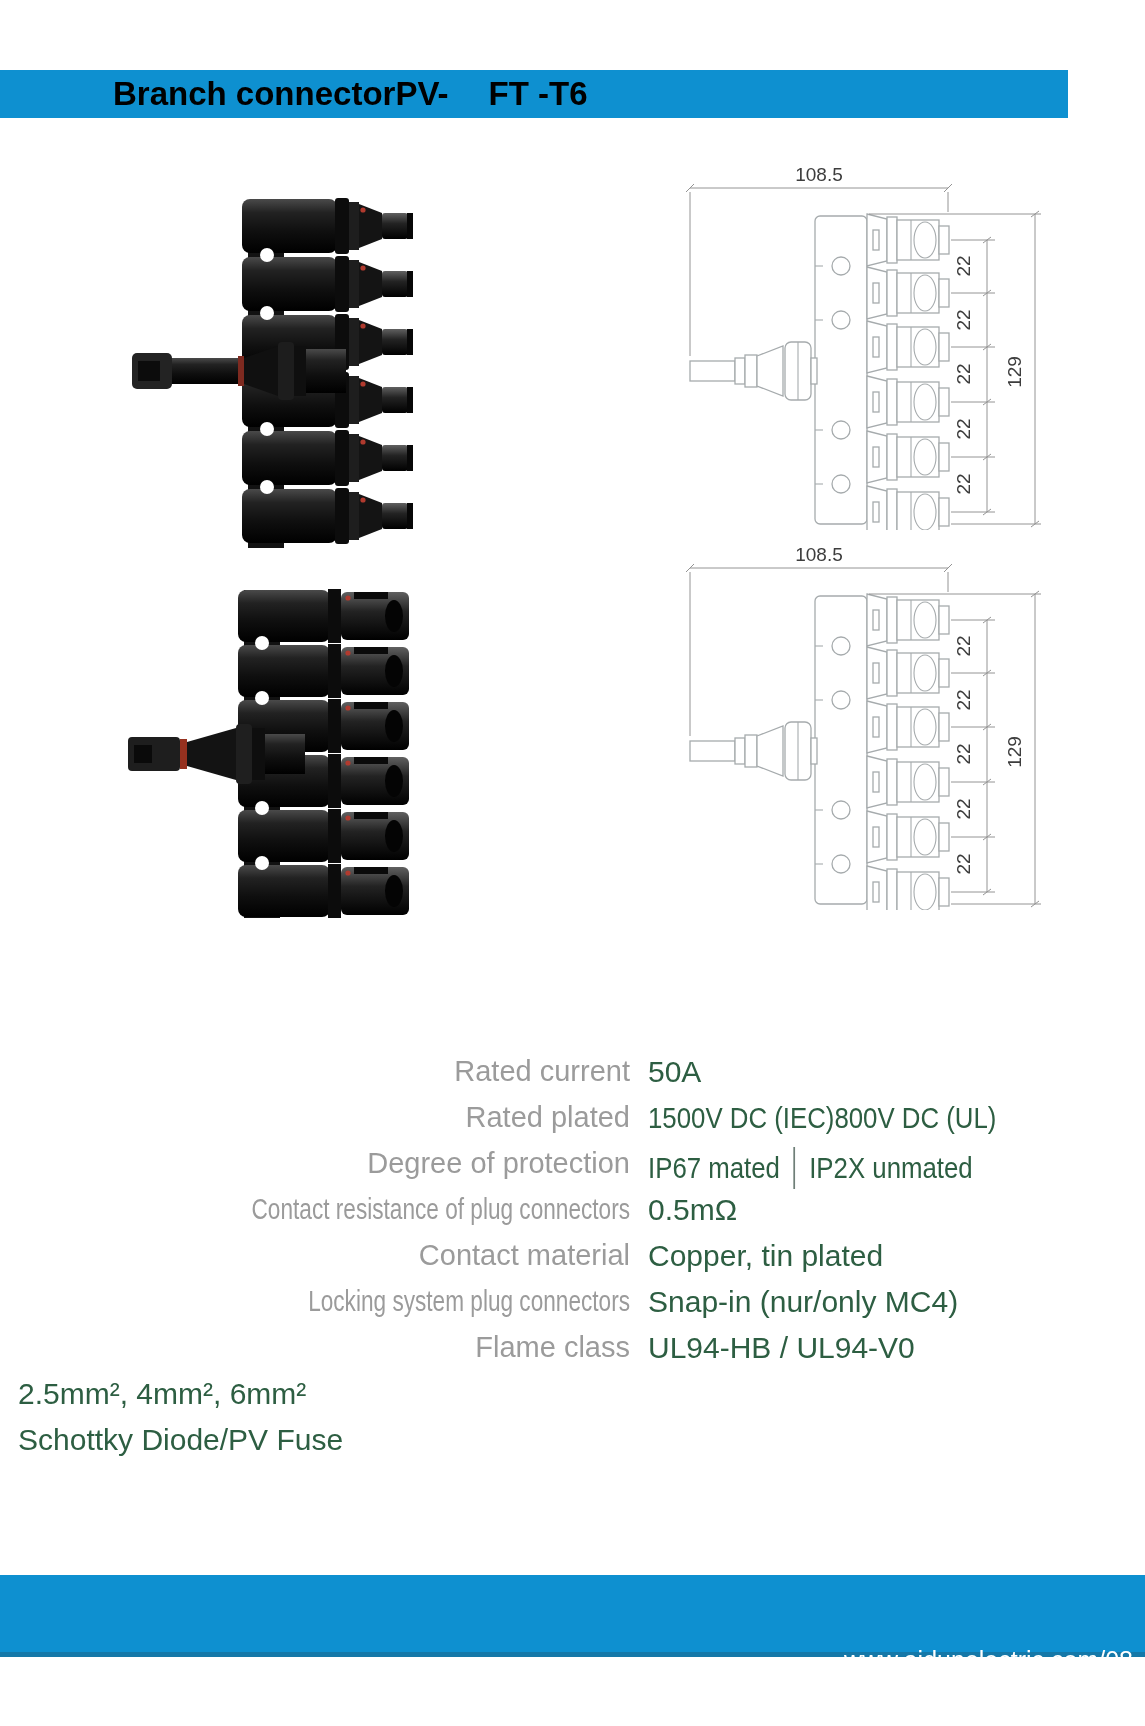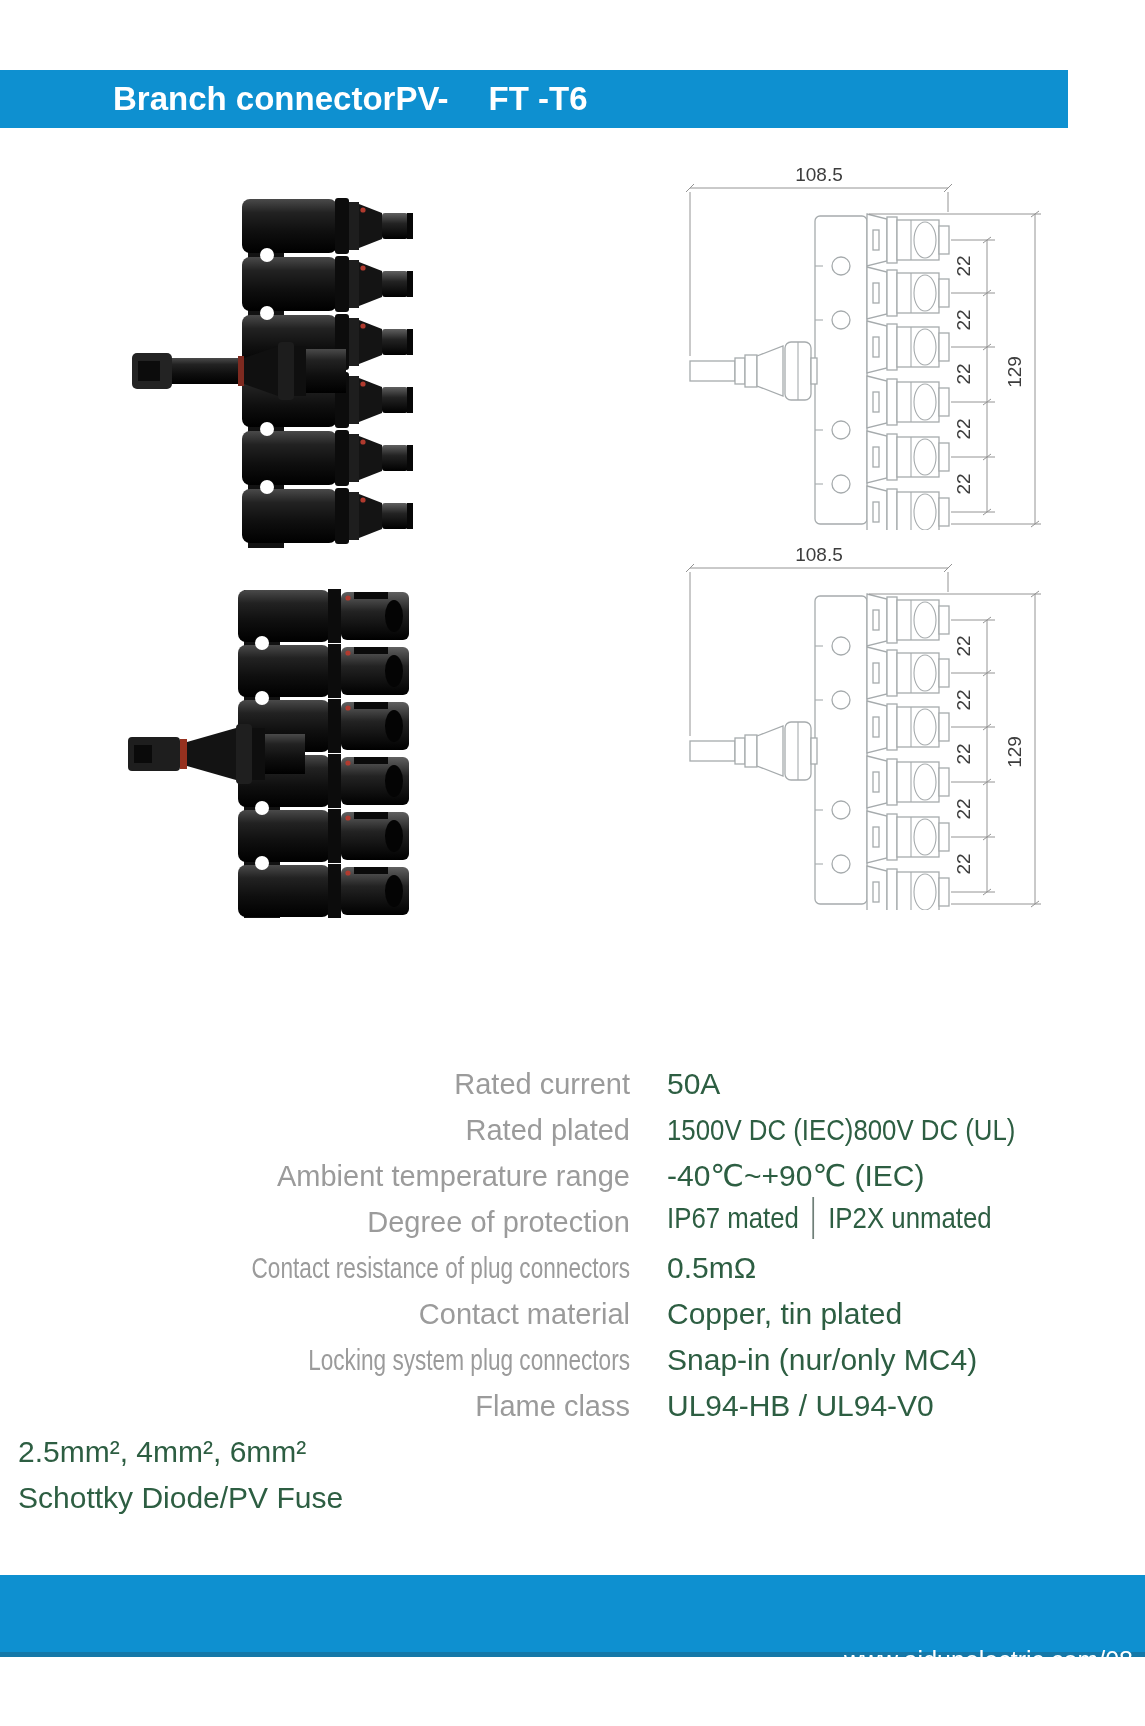--- a/index.html
+++ b/index.html
@@ -1,40 +1,40 @@
 <!DOCTYPE html>
 <html><head>
 <meta charset="utf-8">
 <style>
   html,body{margin:0;padding:0;background:#e8e8e8;}
   .page{position:relative;width:1145px;height:1726px;background:#ffffff;margin:0 auto;
         font-family:"Liberation Sans","DejaVu Sans",sans-serif;overflow:hidden;}
 
   
-  .header{position:absolute;left:0;top:70px;width:1068px;height:58px;background:#0e90d0;
-          display:flex;align-items:center;color:#ffffff;font-weight:bold;font-size:33px;white-space:nowrap;}
+  .header{position:absolute;left:0;top:70px;width:1068px;height:48px;background:#0e90d0;
+          display:flex;align-items:center;color:#000000;font-weight:bold;font-size:33px;white-space:nowrap;}
   .header .t1{margin-left:113px;}
   .header .t2{}
   .header .t3{margin-left:40px;}
 
   
   .photo1{position:absolute;left:130px;top:196px;width:285px;height:382px;}
   .photo2{position:absolute;left:128px;top:588px;width:287px;height:340px;}
   .drawing1{position:absolute;left:615px;top:150px;width:430px;height:380px;}
   .drawing2{position:absolute;left:615px;top:530px;width:430px;height:380px;}
   svg{display:block;}
   svg text{font-family:"Liberation Sans","DejaVu Sans",sans-serif;fill:#3d3d3d;}
   .part{fill:#ffffff;stroke:#a6abad;stroke-width:1.3;}
   .partline{stroke:#a6abad;stroke-width:1.1;fill:none;}
   .dim{stroke:#949494;stroke-width:1;fill:none;}
   .dimtext{font-size:19px;}
 
   
   .specs{position:absolute;left:0;top:1055px;width:1145px;}
-  .srow{display:flex;height:46px;align-items:flex-end;gap:19px;}
+  .srow{display:flex;height:46px;align-items:flex-start;}
   .slabel{width:630px;text-align:right;color:#9b9b9b;font-size:29px;white-space:nowrap;}
   .slabel.cond{transform:scaleX(0.78);transform-origin:100% 50%;}
   .svalue{margin-left:18px;color:#2d5e42;font-size:30px;white-space:nowrap;display:flex;align-items:center;}
   .svalue.cond{transform:scaleX(0.86);transform-origin:0 50%;}
   .vdiv{display:inline-block;width:0;border-left:2px solid #6f7f78;height:42px;margin:0 16px;}
 
   
   .footer{position:absolute;left:0;top:1575px;width:1145px;height:77px;background:#0e90d0;}
   .footer-edge{position:absolute;left:0;top:1652px;width:1145px;height:5px;background:#1578a8;}
   .footer-url{position:absolute;right:12px;top:1646px;color:#ffffff;font-size:25px;font-weight:normal;}
@@ -225,24 +225,20 @@
   <div class="specs">
     <div class="srow">
       <div class="slabel">Rated current</div>
       <div class="svalue">50A</div>
     </div>
     <div class="srow">
       <div class="slabel">Rated plated</div>
       <div class="svalue cond">1500V DC (IEC)800V DC (UL)</div>
     </div>
     <div class="srow">
-      <div class="slabel">Ambient temperature range</div>
-      <div class="svalue">-40℃~+90℃ (IEC)</div>
-    </div>
-    <div class="srow">
       <div class="slabel">Degree of protection</div>
       <div class="svalue cond">
         <span>IP67 mated</span>
         <span class="vdiv"></span>
         <span>IP2X unmated</span>
       </div>
     </div>
     <div class="srow">
       <div class="slabel cond">Contact resistance of plug connectors</div>
       <div class="svalue">0.5mΩ</div>

